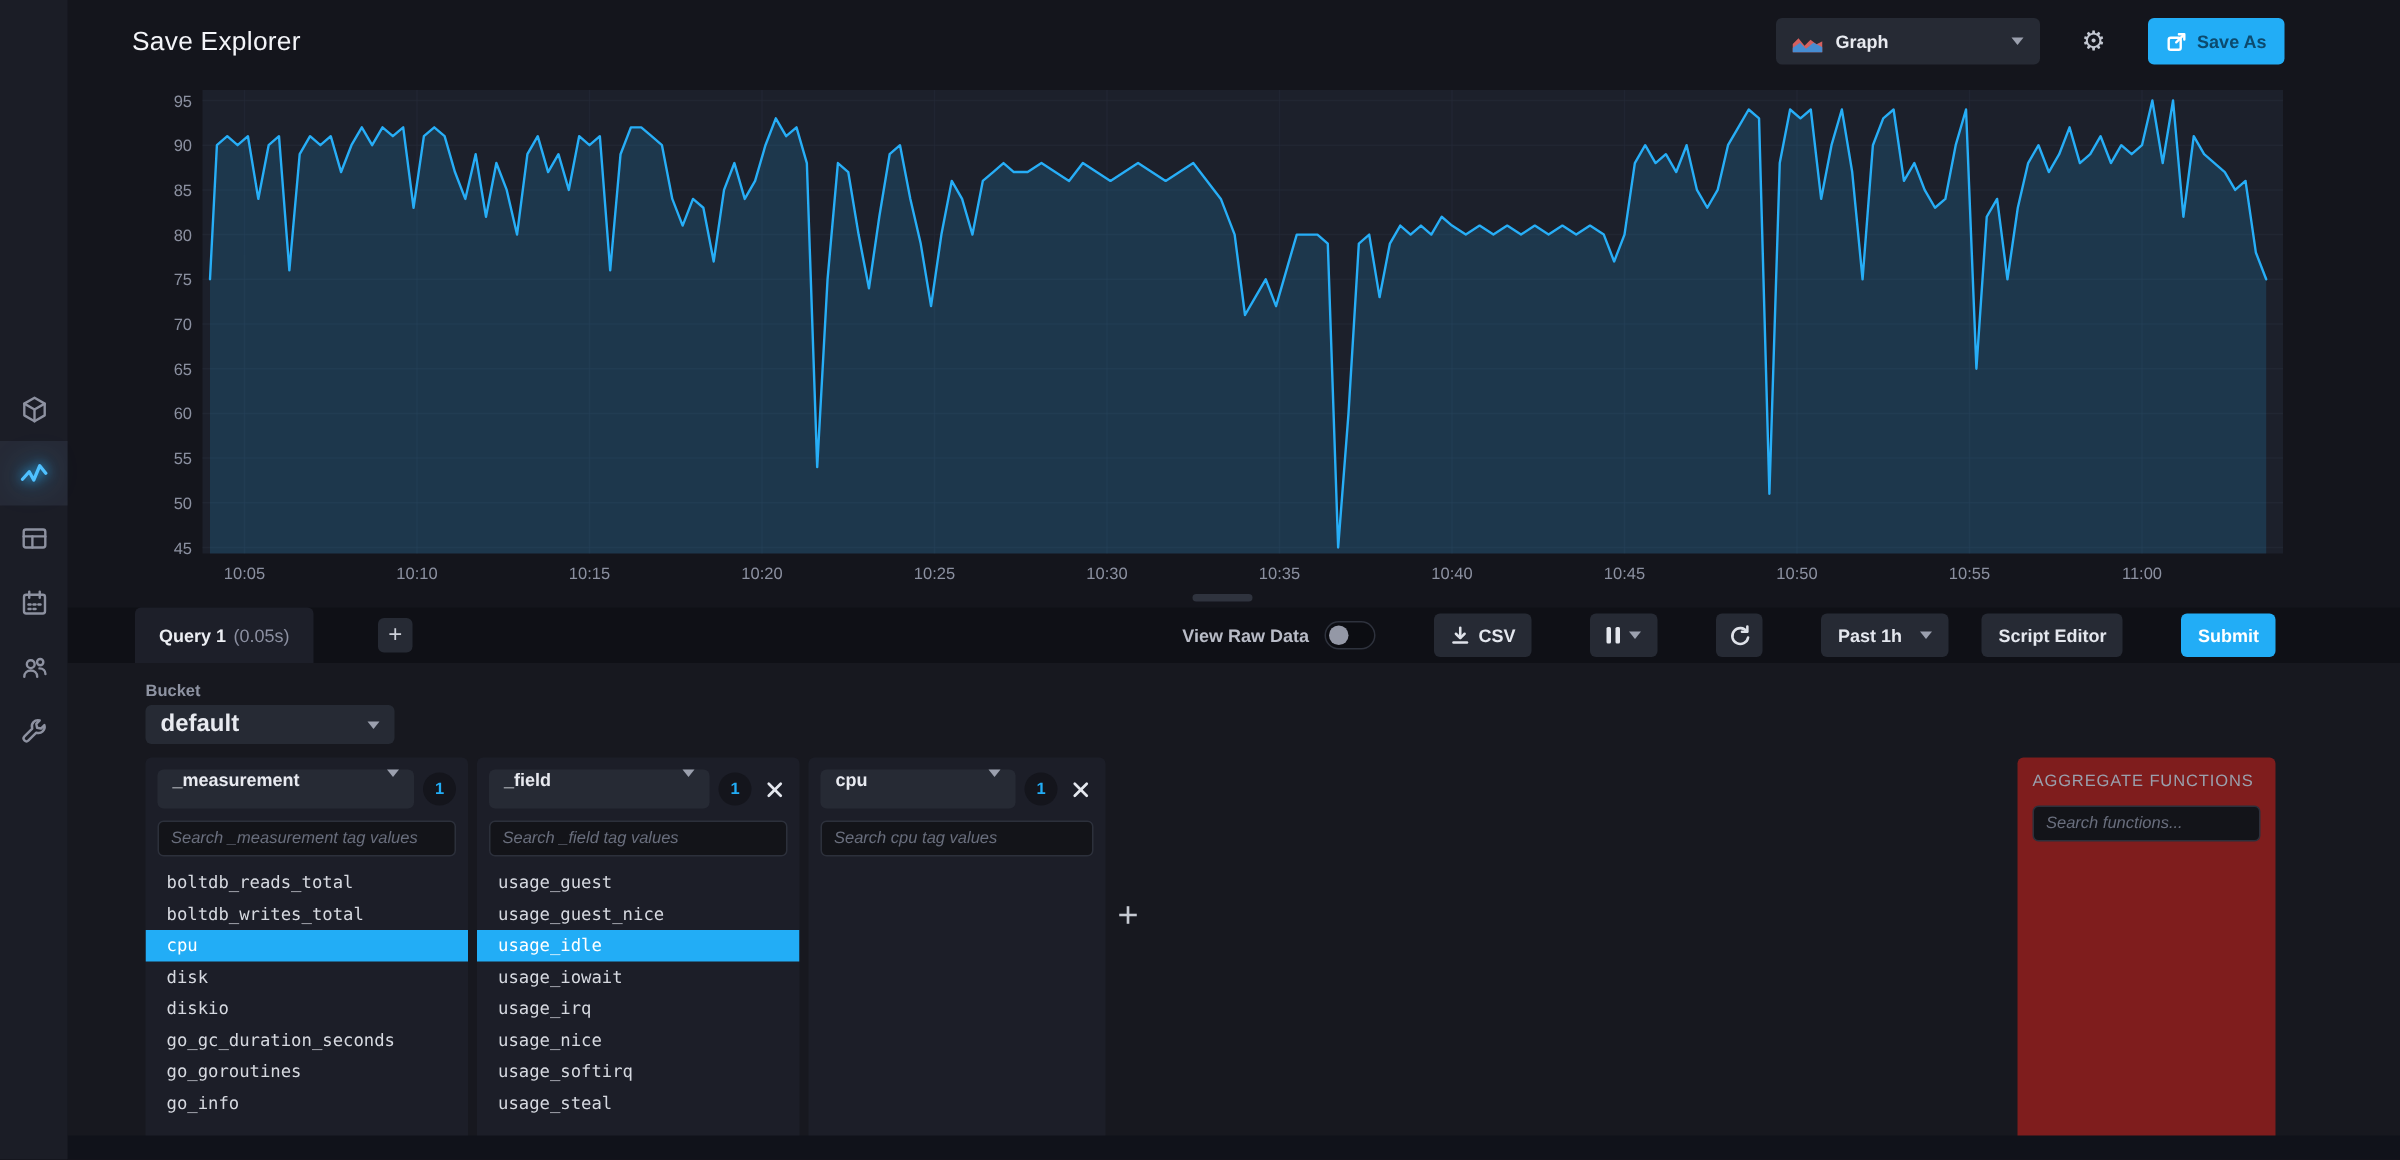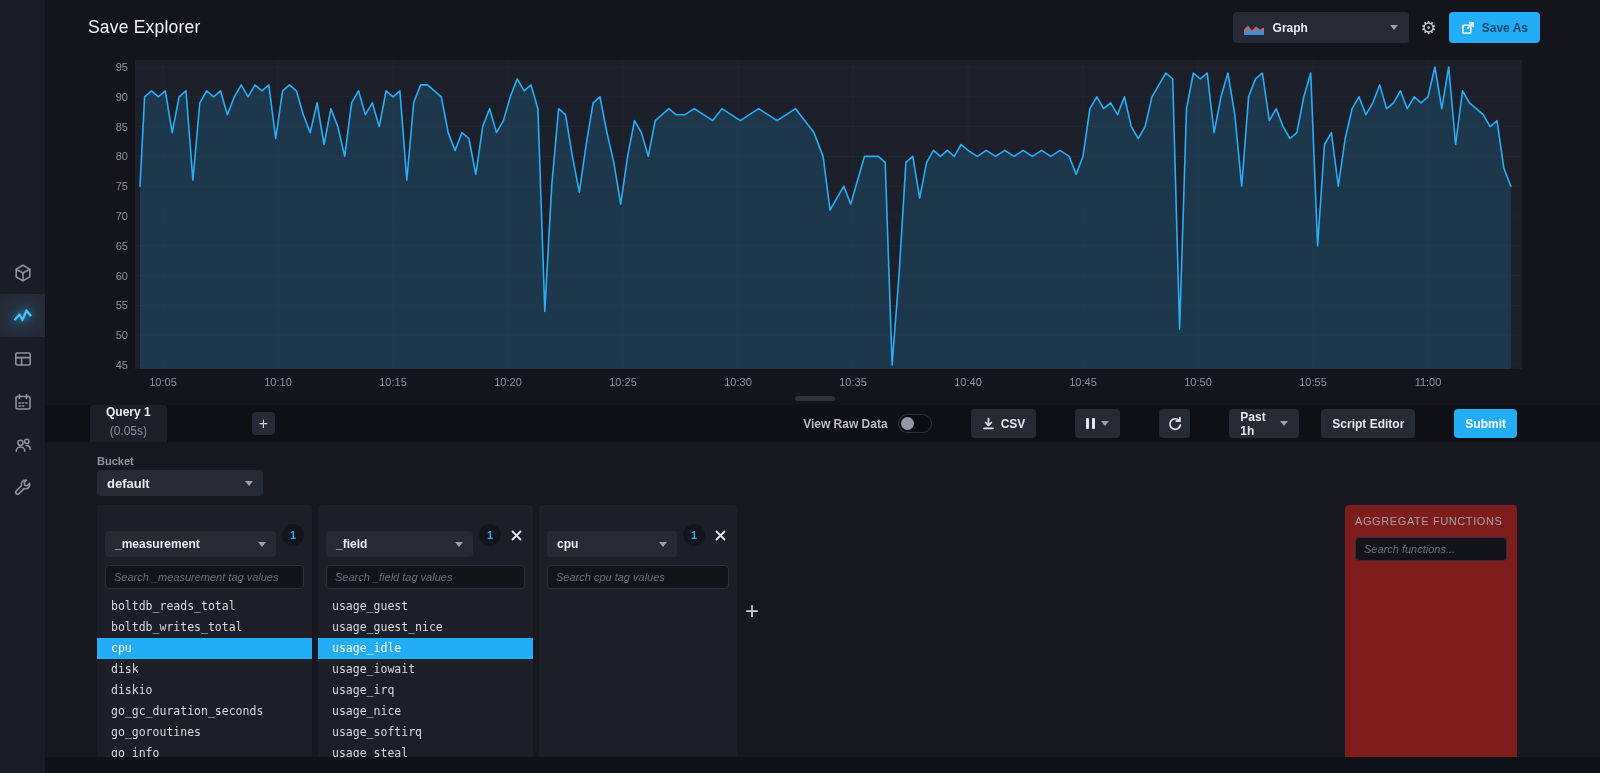--- a/index.html
+++ b/index.html
@@ -11,65 +11,65 @@
   .sidebar { position:absolute; left:0; top:0; width:45px; height:773px; background:#1b1d26; z-index:3; }
   .nav-group { position:absolute; top:251px; left:0; width:45px; }
   .nav-item { width:45px; height:43px; display:flex; align-items:center; justify-content:center; cursor:pointer; }
   .nav-item svg { stroke:#8d91a0; fill:none; stroke-width:1.6; stroke-linecap:round; stroke-linejoin:round; }
   .nav-item.active { background:#262a36; }
   .nav-item.active svg { stroke:#4fc1ff; filter:drop-shadow(0 0 4px rgba(34,173,246,.95)) drop-shadow(0 0 9px rgba(34,173,246,.55)); }
 
   
   .header { position:absolute; left:45px; top:0; width:1555px; height:55px; display:flex; align-items:center; }
   .page-title { margin-left:43px; font-size:17.5px; font-weight:500; color:#f4f5f9; letter-spacing:.2px; }
-  .header-right { position:absolute; right:60px; top:12px; display:flex; align-items:center; gap:9px; }
+  .header-right { position:absolute; right:77px; top:12px; display:flex; align-items:center; gap:25px; }
   .view-type-dd { width:176px; height:31px; background:#262a34; border-radius:4px; display:flex; align-items:center;
     padding:0 11px; gap:9px; cursor:pointer; }
   .view-type-dd .lbl { font-size:12px; font-weight:bold; color:#e8eaf0; flex:1; }
   .caret { width:0; height:0; border-left:4.5px solid transparent; border-right:4.5px solid transparent; border-top:5px solid #9ba0ae; }
   .gear { font-family:"DejaVu Sans", sans-serif; font-size:18px; color:#c3c7d1; cursor:pointer; padding:0 3px; }
   .save-as { height:31px; background:#22adf6; border-radius:4px; display:flex; align-items:center; gap:7px;
     padding:0 12px; color:#0c4a6e; font-size:12px; font-weight:bold; cursor:pointer; }
 
   
   .chart-panel { position:absolute; left:90px; top:55px; width:1432px; height:345px; }
   .chart-panel svg text { font-family:"Liberation Sans", sans-serif; font-size:11px; fill:#8b90a0; }
   .resize-handle { position:absolute; left:795px; top:396px; width:40px; height:5px; border-radius:3px; background:#2f333e; cursor:row-resize; z-index:2; }
 
   
   .query-section { position:absolute; left:45px; top:405px; width:1555px; height:368px; background:#17181f; }
   .tab-strip { position:absolute; left:0; top:0; width:1555px; height:37px; background:#0f1016; }
   .query-tab { position:absolute; left:45px; top:0; height:37px; background:#1d1f29; border-radius:4px 4px 0 0;
-    display:flex; align-items:center; padding:0 16px; gap:5px; cursor:pointer;flex-direction:column; }
+    display:flex; align-items:center; padding:0 16px; gap:5px; cursor:pointer; }
   .query-tab .tname { font-size:12px; font-weight:bold; color:#eceef3; }
   .query-tab .tdur { font-size:12px; color:#8b8fa0; }
   .add-query { position:absolute; left:207px; top:7px; width:23px; height:23px; background:#262a34; border-radius:4px;
     color:#cdd0d9; font-size:16px; display:flex; align-items:center; justify-content:center; cursor:pointer; }
 
   .controls { position:absolute; right:83px; top:4px; height:29px; display:flex; align-items:center; gap:7px; }
   .raw-label { font-size:12px; font-weight:bold; color:#b9bcc7; margin-right:3px; }
   .toggle { width:34px; height:19px; border-radius:10px; background:#0c0d12; border:1px solid #2e323d; position:relative; cursor:pointer; }
   .toggle .knob { position:absolute; left:2px; top:2px; width:13px; height:13px; border-radius:50%; background:#9498a6; }
   .btn { height:29px; background:#262a34; border-radius:4px; display:flex; align-items:center; gap:6px;
     padding:0 11px; font-size:12px; font-weight:bold; color:#e4e7ee; cursor:pointer;margin-left:32px; }
   .btn svg { stroke:#dfe2e9; fill:none; stroke-width:1.7; stroke-linecap:round; stroke-linejoin:round; }
   .pause-bars { display:flex; gap:3px; }
   .pause-bars i { display:block; width:3px; height:11px; background:#e4e7ee; border-radius:1px; }
   .btn.script-editor { margin-left:15px; }
   .btn.submit { background:#22adf6; color:#fff; }
 
   .bucket-label { position:absolute; left:52px; top:50px; font-size:11px; font-weight:bold; color:#8e93a2; }
   .bucket-dd { position:absolute; left:52px; top:65px; width:166px; height:26px; background:#262a34; border-radius:4px;
     display:flex; align-items:center; justify-content:space-between; padding:0 10px; cursor:pointer; }
-  .bucket-dd .lbl { font-size:13px; font-weight:bold; color:#e8eaf0; }
+  .bucket-dd .lbl { font-size:16px; font-weight:bold; color:#e8eaf0; }
 
   .tag-card { position:absolute; top:100px; height:257px; background:#1c1e28; border-radius:4px; overflow:hidden; }
   .card-head { display:flex; align-items:center; gap:6px; margin:8px 8px 0 8px; }
-  .tag-dd { flex:1; height:26px; background:#262a34; border-radius:4px; display:flex; align-items:center;
-    justify-content:space-between; padding:0 10px; cursor:pointer;margin-top:18px; }
+  .tag-dd { flex:1; height:26px; background:#262a34; border-radius:4px; display:flex; 
+    justify-content:space-between; padding:0 10px; cursor:pointer; }
   .tag-dd .lbl { font-size:12px; font-weight:bold; color:#e8eaf0; }
   .badge { width:22px; height:22px; border-radius:50%; background:#14151c; color:#22adf6; font-size:11px; font-weight:bold;
     display:flex; align-items:center; justify-content:center; flex:none; }
   .close-x { width:18px; height:18px; display:flex; align-items:center; justify-content:center; cursor:pointer; flex:none; }
   .close-x svg { stroke:#e4e7ee; stroke-width:1.8; stroke-linecap:round; }
   .search-input { display:block; width:calc(100% - 16px); margin:8px 8px 0 8px; height:24px; background:#131419;
     border:1px solid #2c303b; border-radius:4px; color:#d6d9e0; font-size:11px; padding:0 8px;
     font-family:"Liberation Sans", sans-serif; }
   .search-input::placeholder { color:#696e7d; font-style:italic; }
   .tag-list { margin-top:7px; }
@@ -242,21 +242,21 @@
           <i></i>
         </span>
       <span class="caret"></span>
     </div>
     <div class="btn" style="padding:0 8px">
       <svg width="15" height="15" viewBox="0 0 15 15">
         <path d="M12.6 5.1 A5.3 5.3 0 1 0 13.4 9"></path>
         <polyline points="12.9,1.6 12.9,5.2 9.3,5.2"></polyline>
       </svg>
     </div>
-    <div class="btn" style="width:70px; justify-content:space-between">
+    <div class="btn" style="width:85px; justify-content:space-between">
       <span>Past 1h</span>
       <span class="caret"></span>
     </div>
     <div class="btn script-editor">
       <span>Script Editor</span>
     </div>
     <div class="btn submit">
       <span>Submit</span>
     </div>
 

